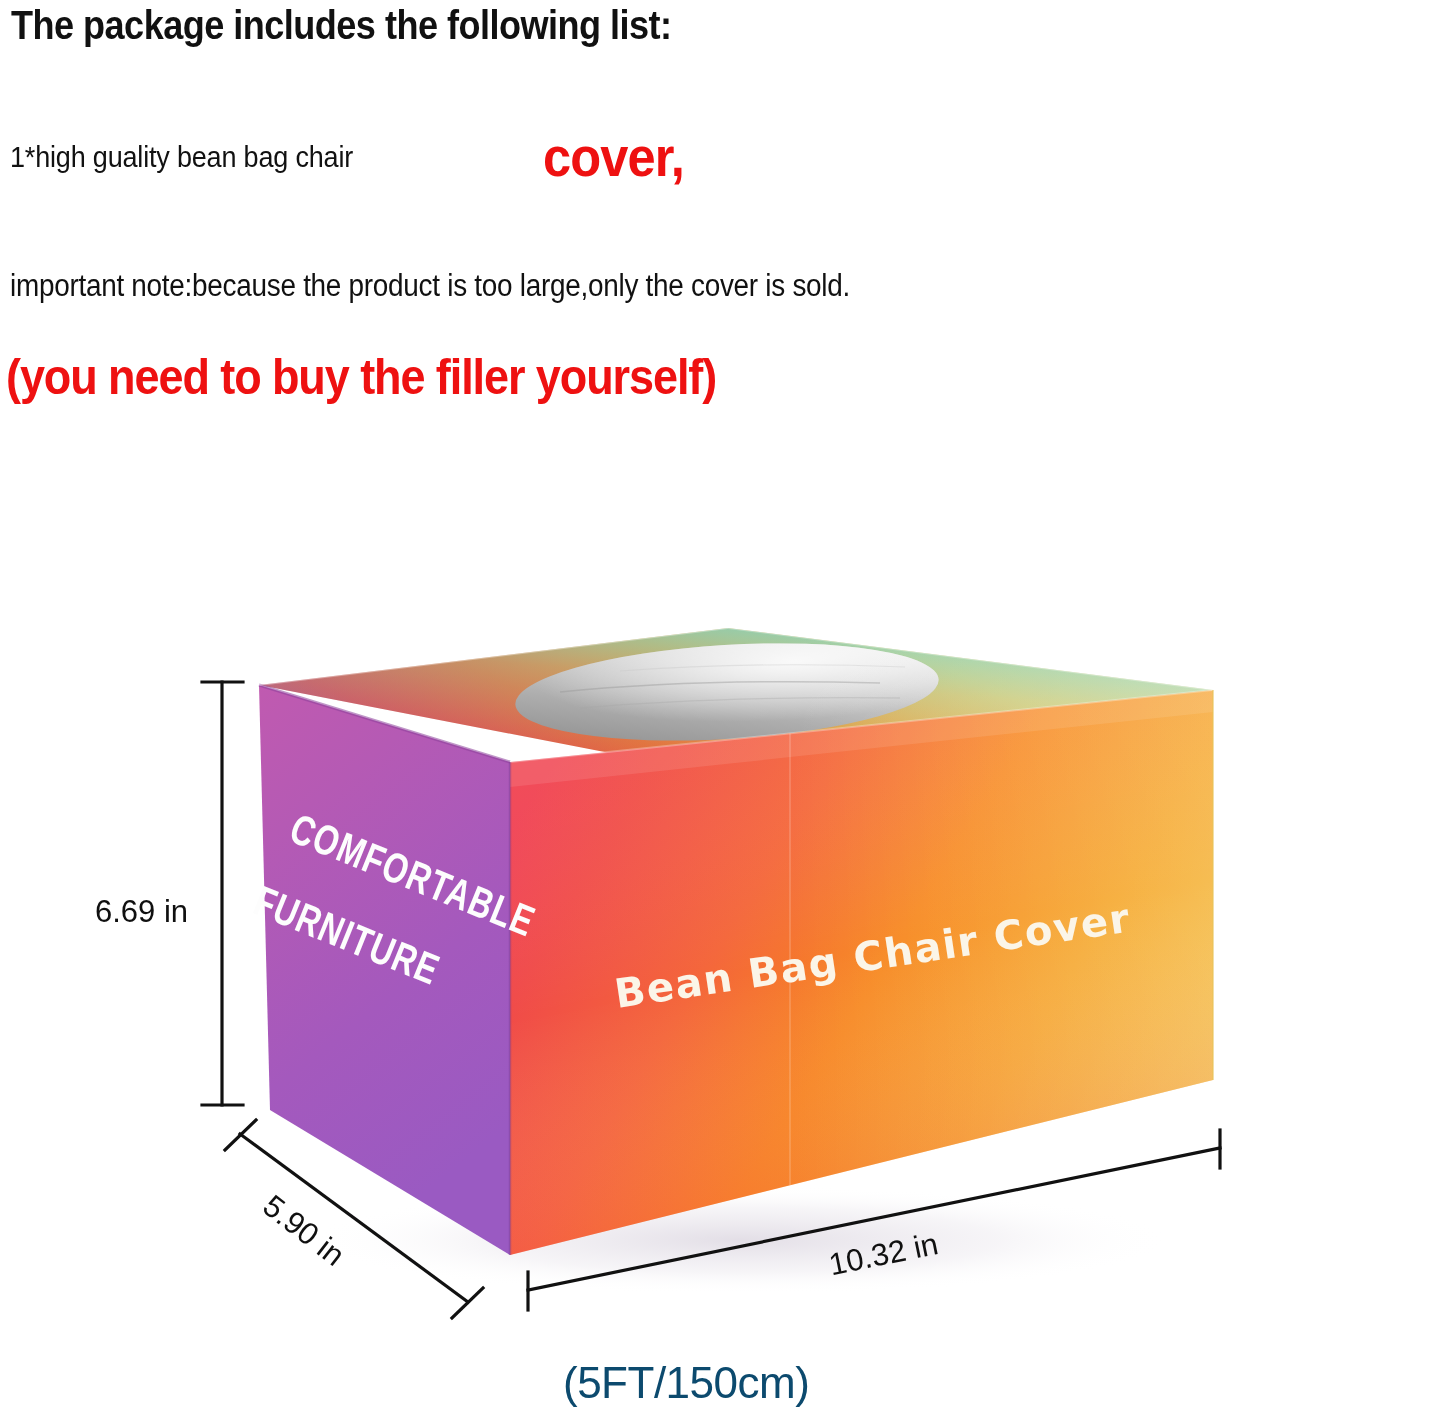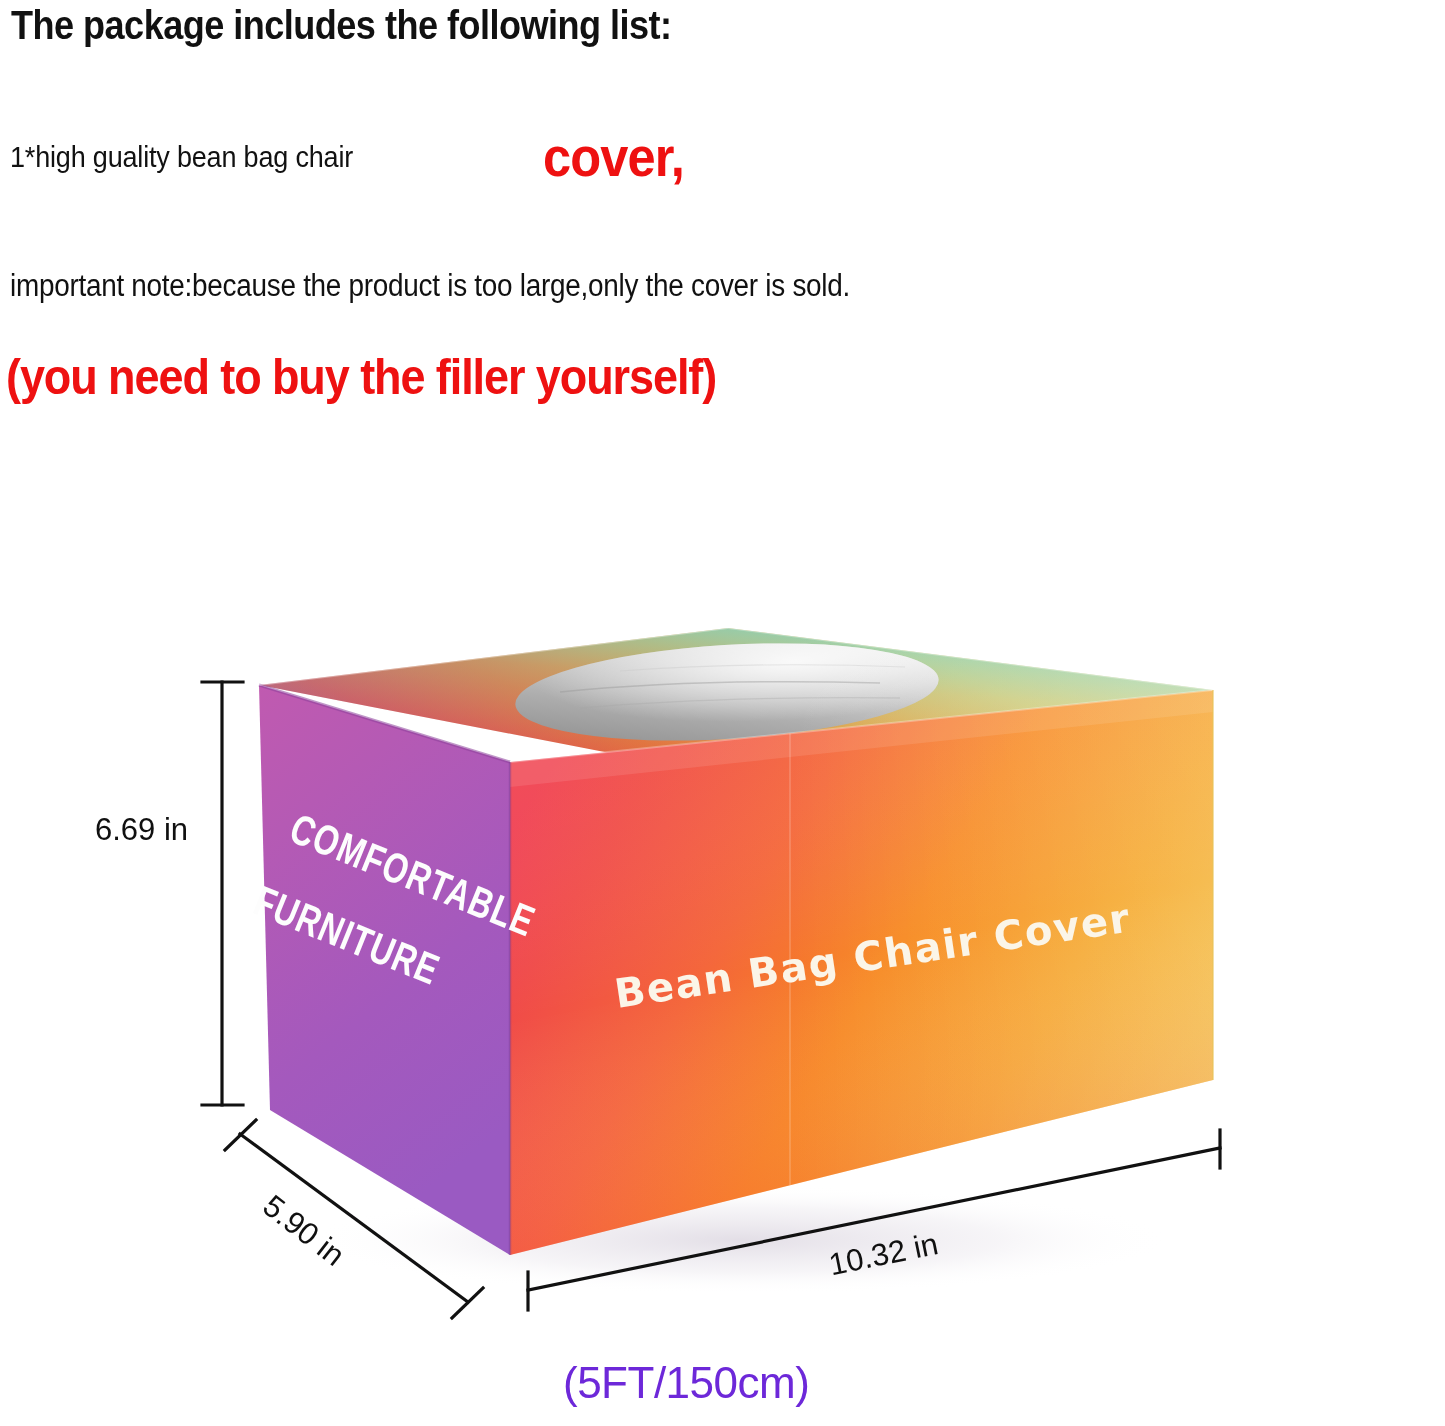--- a/index.html
+++ b/index.html
@@ -49,27 +49,27 @@
   
   #box-stage{position:absolute;left:0;top:540px;width:1445px;height:800px;}
   #box-svg{display:block;width:1445px;height:800px;}
 
   
   .dim{
     position:absolute; white-space:nowrap; color:#101010;
     font-size:31px; font-weight:normal;
     font-family:"Liberation Sans","DejaVu Sans",sans-serif;
   }
-  #dim-h{ left:95px;  top:812px;text-align:right;  }
+  #dim-h{ left:95px;  top:894px;text-align:right;  }
   #dim-d{ left:278px; top:1188px; transform:rotate(38deg); transform-origin:left top; }
   #dim-w{ left:826px; top:1248px; transform:rotate(-11.5deg); transform-origin:left top; }
 
   #caption{
     position:absolute; left:563px; top:1358px;
-    font-size:44px; color:#6d28d9; white-space:nowrap;
+    font-size:44px; color:#0c4a6e; white-space:nowrap;
     letter-spacing:-0.5px;
   }
 </style>
 </head>
 <body>
 
 <div class="txt" id="heading">The package includes the following list:</div>
 
 <div class="txt" id="line2">1*high guality bean bag chair</div>
 

